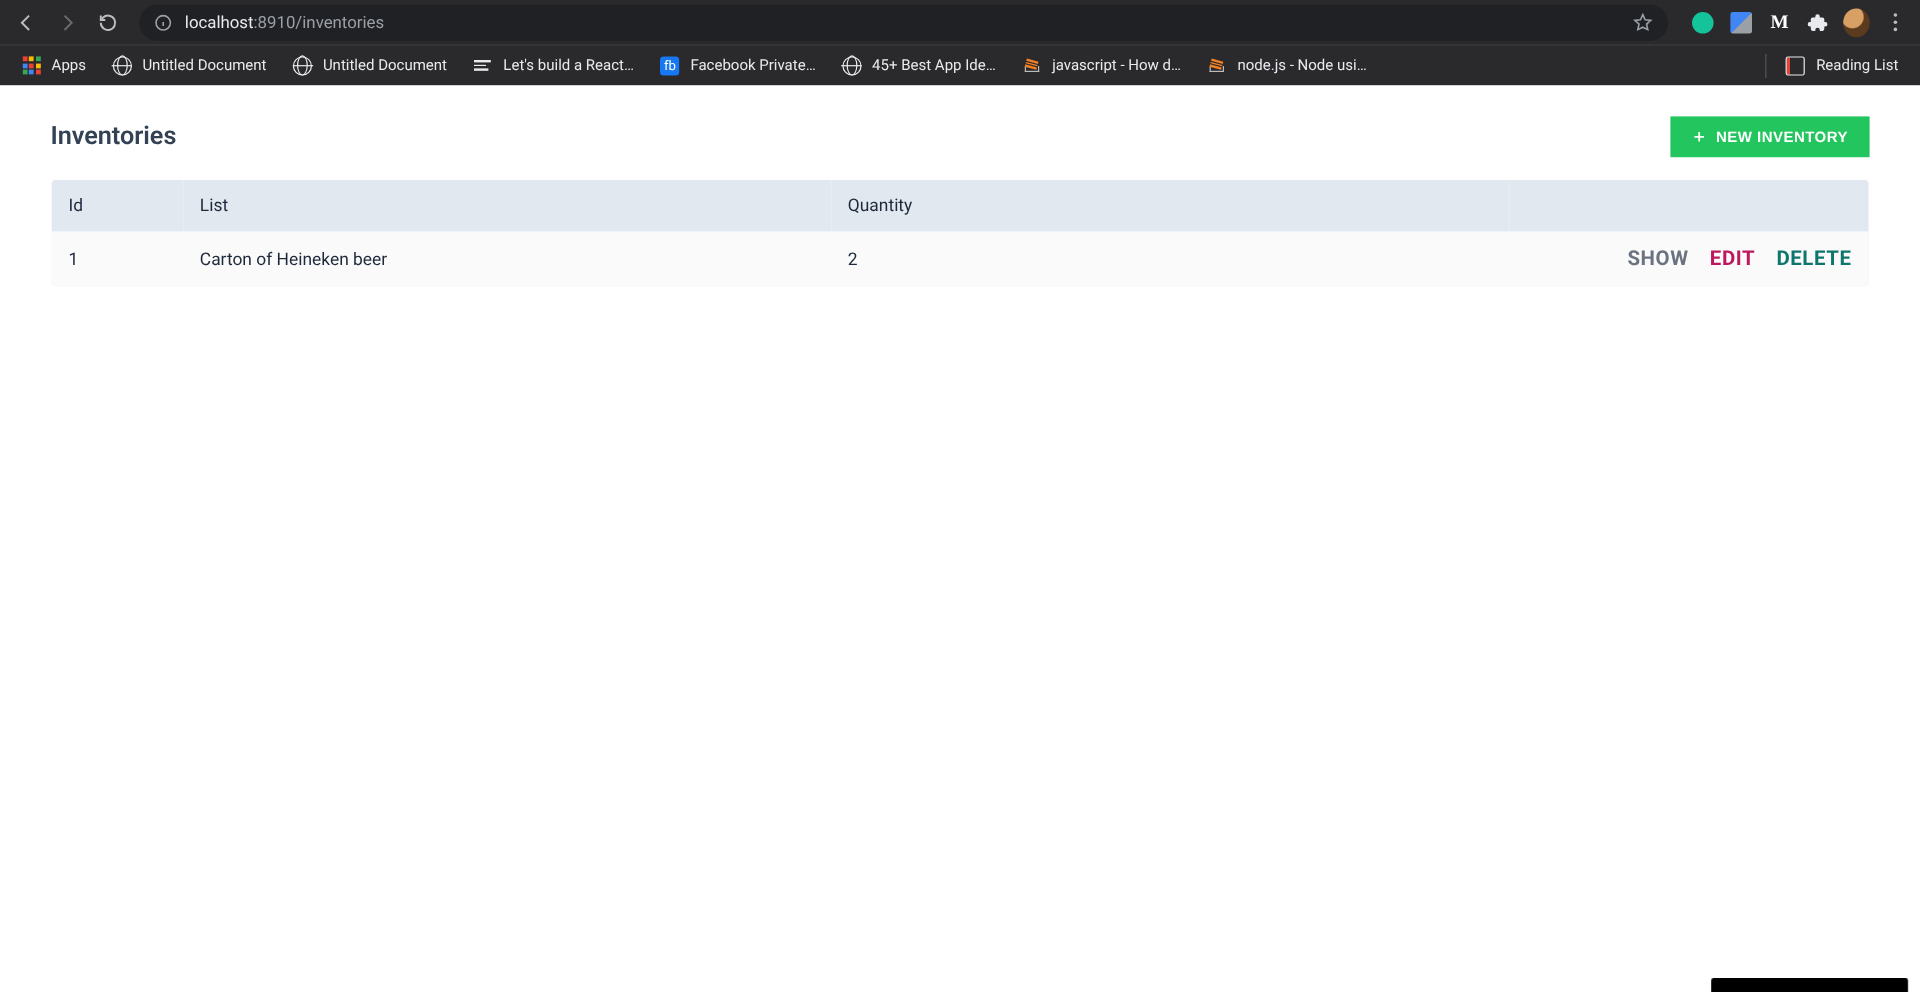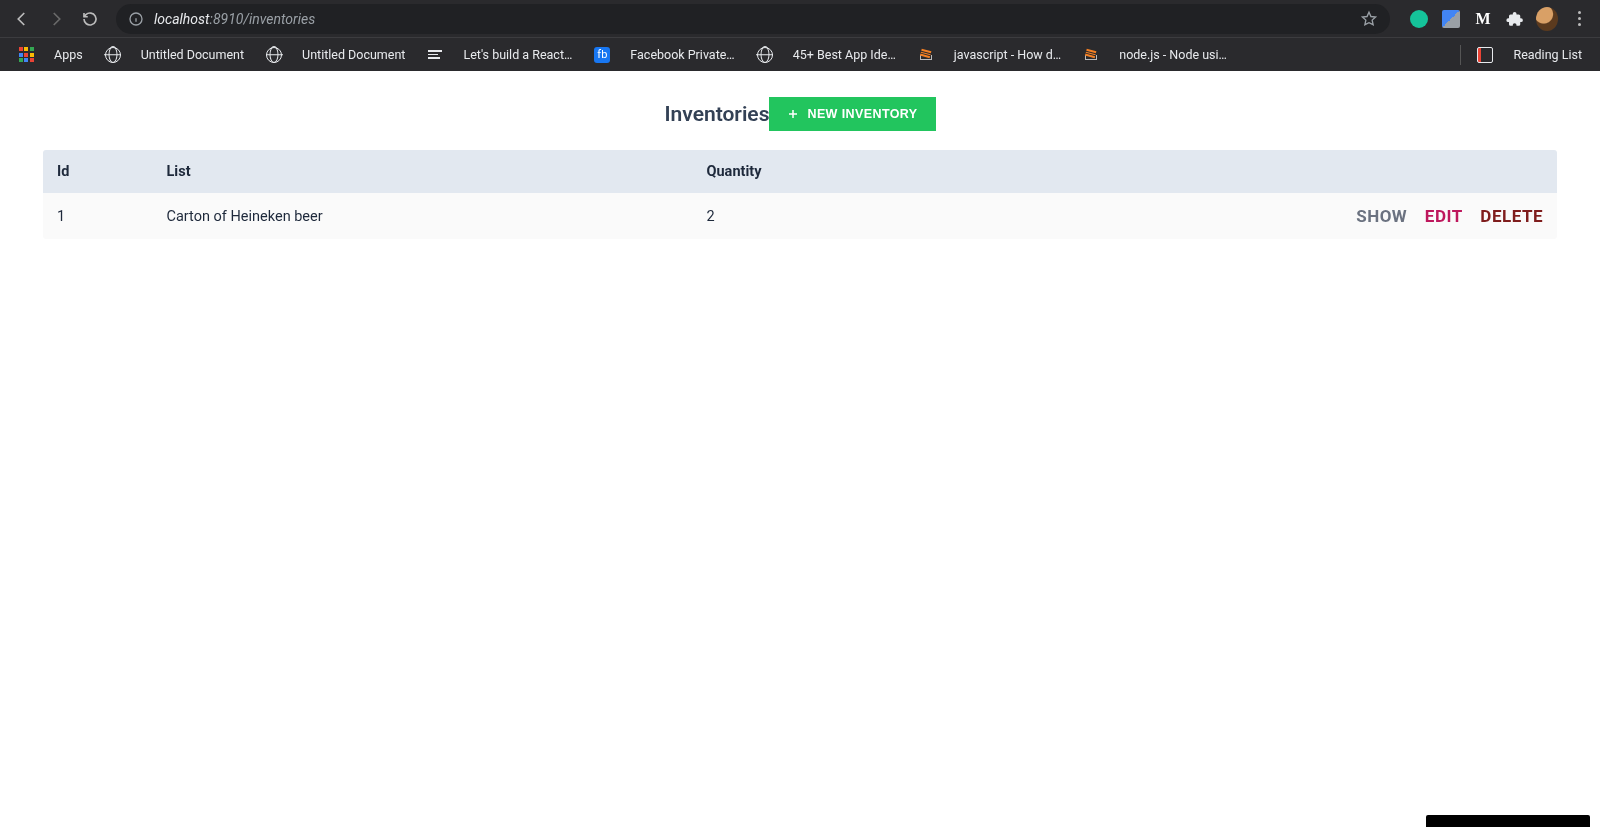--- a/index.html
+++ b/index.html
@@ -4,39 +4,39 @@
   <style>
     * { box-sizing: border-box; margin: 0; padding: 0; }
     body { font-family: -apple-system, BlinkMacSystemFont, "Segoe UI", Roboto, sans-serif; background: #fff; width: 1600px; height: 827px; overflow: hidden; }
 
     
     .browser-chrome { background: #2a2a2d; }
     .toolbar { display: flex; align-items: center; height: 37px; padding: 0 8px; gap: 6px; }
     .nav-btn { width: 28px; height: 28px; display: flex; align-items: center; justify-content: center; color: #bcbcbc; border-radius: 50%; cursor: pointer; }
     .nav-btn svg { width: 18px; height: 18px; }
     .nav-btn.disabled { color: #6a6a6a; }
-    .addr-bar { flex: 1; background: #202124; border-radius: 18px; height: 30px; display: flex; align-items: center; padding: 0 12px; gap: 10px; margin: 0 6px; font-style: italic; }
+    .addr-bar { flex: 1; background: #202124; border-radius: 18px; height: 30px; display: flex; align-items: center; padding: 0 12px; gap: 10px; margin: 0 6px; }
     .addr-info { color: #9aa0a6; display: flex; align-items: center; }
     .addr-info svg { width: 16px; height: 16px; }
     .addr-text { color: #e8eaed; font-size: 14px; white-space: nowrap; }
     .addr-dim { color: #9aa0a6; }
     .addr-star { margin-left: auto; color: #9aa0a6; display: flex; }
     .addr-star svg { width: 18px; height: 18px; }
     .ext-area { display: flex; align-items: center; gap: 10px; padding: 0 2px 0 6px; }
     .ext-icon { width: 22px; height: 22px; display: flex; align-items: center; justify-content: center; color: #e8eaed; }
     .ext-grammarly { width: 18px; height: 18px; border-radius: 50%; background: #15c39a; display:inline-block; }
     .ext-translate { width: 18px; height: 18px; background: linear-gradient(135deg,#4285f4 50%,#9aa0a6 50%); border-radius:2px; display:inline-block; }
     .ext-medium { font-family: Georgia, serif; font-weight: bold; color: #fff; font-size:16px;}
     .ext-puzzle svg { width:18px; height:18px; }
     .avatar { width: 24px; height: 24px; border-radius: 50%; background: radial-gradient(circle at 35% 30%, #d9a066 0 40%, #5b3a1e 45% 100%); }
     .menu-dots { display:flex; flex-direction:column; gap:3px; padding:0 4px;}
     .menu-dots span{ width:3px; height:3px; background:#bcbcbc; border-radius:50%; }
 
     .bookmarks { display: flex; align-items: center; height: 34px; padding: 0 10px; gap: 6px; border-top: 1px solid #3c3c3f; }
-    .bm { display: flex; align-items: center; gap: 20px; color: #e8eaed; font-size: 12.5px; padding: 4px 8px; border-radius: 4px; cursor: pointer; white-space: nowrap; }
+    .bm { display: flex; align-items: center; gap: 9px; color: #e8eaed; font-size: 12.5px; padding: 4px 8px; border-radius: 4px; cursor: pointer; white-space: nowrap; }
     .bm-icon { width: 16px; height: 16px; display:flex; align-items:center; justify-content:center; flex-shrink:0; }
     .bm-apps { display: grid; grid-template-columns: repeat(3,4px); grid-template-rows: repeat(3,4px); gap:1.5px; }
     .bm-apps span:nth-child(1){background:#ea4335;} .bm-apps span:nth-child(2){background:#fbbc04;} .bm-apps span:nth-child(3){background:#34a853;}
     .bm-apps span:nth-child(4){background:#4285f4;} .bm-apps span:nth-child(5){background:#ea4335;} .bm-apps span:nth-child(6){background:#fbbc04;}
     .bm-apps span:nth-child(7){background:#34a853;} .bm-apps span:nth-child(8){background:#4285f4;} .bm-apps span:nth-child(9){background:#ea4335;}
     .bm-globe { width:16px; height:16px; border-radius:50%; border:1.5px solid #e8eaed; position:relative; }
     .bm-globe::before{content:"";position:absolute;left:50%;top:-1.5px;bottom:-1.5px;width:7px;border:1.5px solid #e8eaed;border-radius:50%;transform:translateX(-50%);}
     .bm-globe::after{content:"";position:absolute;top:50%;left:-1.5px;right:-1.5px;height:1.5px;background:#e8eaed;transform:translateY(-50%);}
     .bm-lines{display:flex;flex-direction:column;gap:2px;width:14px;}
     .bm-lines span{height:1.5px;background:#e8eaed;}
@@ -45,33 +45,33 @@
     .bm-so{display:flex;flex-direction:column;align-items:center;}
     .bm-so-top{display:flex;flex-direction:column;gap:1px;transform:rotate(15deg) translateY(1px);}
     .bm-so-top span{width:10px;height:1.5px;background:#f48024;}
     .bm-so-base{width:12px;height:5px;border:1.5px solid #bcbbbb;border-top:none;}
     .bm-reading{width:16px;height:16px;border:1.5px solid #e8eaed;border-radius:2px;position:relative;background:linear-gradient(90deg,#ea4335 0 3px, transparent 3px);}
     .bm-sep { width:1px; height:20px; background:#555; margin: 0 2px 0 auto; }
     .reading-list { margin-left: 0; }
 
     
     .page { padding: 26px 42px; }
-    .page-header { display:flex; align-items:center; justify-content:center; margin-bottom:18px; }
+    .page-header { display:flex; align-items:center; justify-content:space-between; margin-bottom:18px; }
     .page-title { color:#334155; font-size:21px; font-weight:600; }
     .new-btn { background:#22c55e; color:#fff; border:none; border-radius:0; padding:10px 18px; font-size:12.5px; font-weight:700; letter-spacing:0.4px; display:flex; align-items:center; gap:8px; cursor:pointer; }
     .new-btn svg{width:12px;height:12px;}
 
     table { width:100%; border-collapse:collapse; border:1px solid #e2e8f0; border-radius:4px; overflow:hidden; }
     thead { background:#e2e8f0; }
-    th { text-align:left; padding:13px 14px; color:#1e293b; font-size:14.5px; font-weight:700; }
+    th { text-align:left; padding:13px 14px; color:#1e293b; font-size:14.5px; font-weight:400; }
     td { padding:13px 14px; color:#1e293b; font-size:14.5px; border-bottom:1px solid #f1f5f9; }
     tbody tr { background:#fafafa; }
     .actions { text-align:right; white-space:nowrap; }
     .act { font-size:17px; font-weight:700; letter-spacing:0.5px; cursor:pointer; margin-left:14px; }
-    .act-show{color:#6b7280;} .act-edit{color:#be185d;} .act-delete{color:#7f1d1d;}
+    .act-show{color:#6b7280;} .act-edit{color:#be185d;} .act-delete{color:#0f766e;}
 
     .col-id{width:110px;} .col-name{width:540px;} .col-actions{width:300px;}
 
     .bottom-indicator{position:fixed;bottom:0;right:10px;width:164px;height:12px;background:#000;border-radius:2px 2px 0 0;}
   </style>
 </head>
 <body>
 
 <div class="browser-chrome">
   <div class="toolbar">

